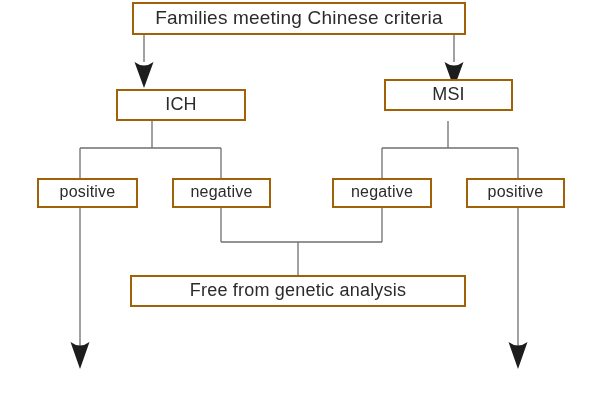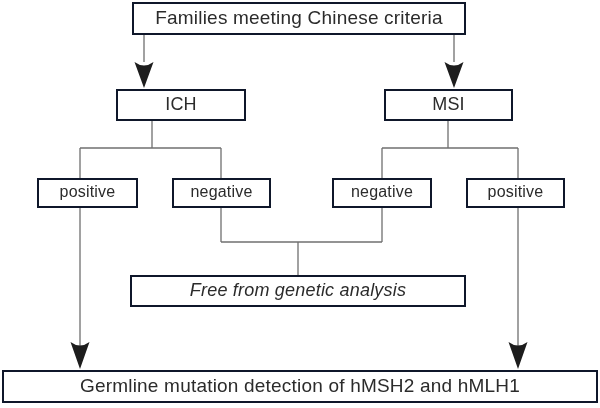--- a/index.html
+++ b/index.html
@@ -21,44 +21,44 @@
     position: absolute;
     left: 0;
     top: 0;
     width: 600px;
     height: 408px;
   }
   .node {
     position: absolute;
     box-sizing: border-box;
     background: #ffffff;
-    border: 2px solid #0f172a;
+    border: 2px solid #a16207;
     display: flex;
     align-items: center;
     justify-content: center;
     color: #2b2b2b;
     letter-spacing: 0.2px;
     white-space: nowrap;
     z-index: 2;
   }
   .node-label {
     display: block;
     line-height: 1;
     transform: translateY(-1px);
   }
 
   
   #node-top       { left: 132px; top: 2px;   width: 334px; height: 33px; font-size: 19px; }
   #node-ich       { left: 88px;  top: 89px;  width: 130px; height: 32px; font-size: 18px; margin-left: 28px; }
-  #node-msi       { left: 384px; top: 89px;  width: 129px; height: 32px; font-size: 18px; }
+  #node-msi       { left: 384px; top: 79px;  width: 129px; height: 32px; font-size: 18px; }
   #node-ich-pos   { left: 37px;  top: 178px; width: 101px; height: 30px; font-size: 16px; }
   #node-ich-neg   { left: 172px; top: 178px; width: 99px;  height: 30px; font-size: 16px; }
   #node-msi-neg   { left: 332px; top: 178px; width: 100px; height: 30px; font-size: 16px; }
   #node-msi-pos   { left: 466px; top: 178px; width: 99px;  height: 30px; font-size: 16px; }
-  #node-free      { left: 130px; top: 275px; width: 336px; height: 32px; font-size: 18px; font-style: italic; }
+  #node-free      { left: 130px; top: 275px; width: 336px; height: 32px; font-size: 18px; }
   #node-germline  { left: 2px;   top: 370px; width: 596px; height: 33px; font-size: 19px; }
 
   .conn {
     fill: none;
     stroke: #6f6f6f;
     stroke-width: 1.3;
   }
   .arrow-head {
     fill: #1d1d1d;
     stroke: none;
@@ -124,17 +124,14 @@
   </div>
 
   <div class="node" id="node-msi-pos">
     <span class="node-label">positive</span>
   </div>
 
   <div class="node" id="node-free">
     <span class="node-label">Free from genetic analysis</span>
   </div>
 
-  <div class="node" id="node-germline">
-    <span class="node-label">Germline mutation detection of hMSH2 and hMLH1</span>
-  </div>
 
 </div>
 
 </body></html>

